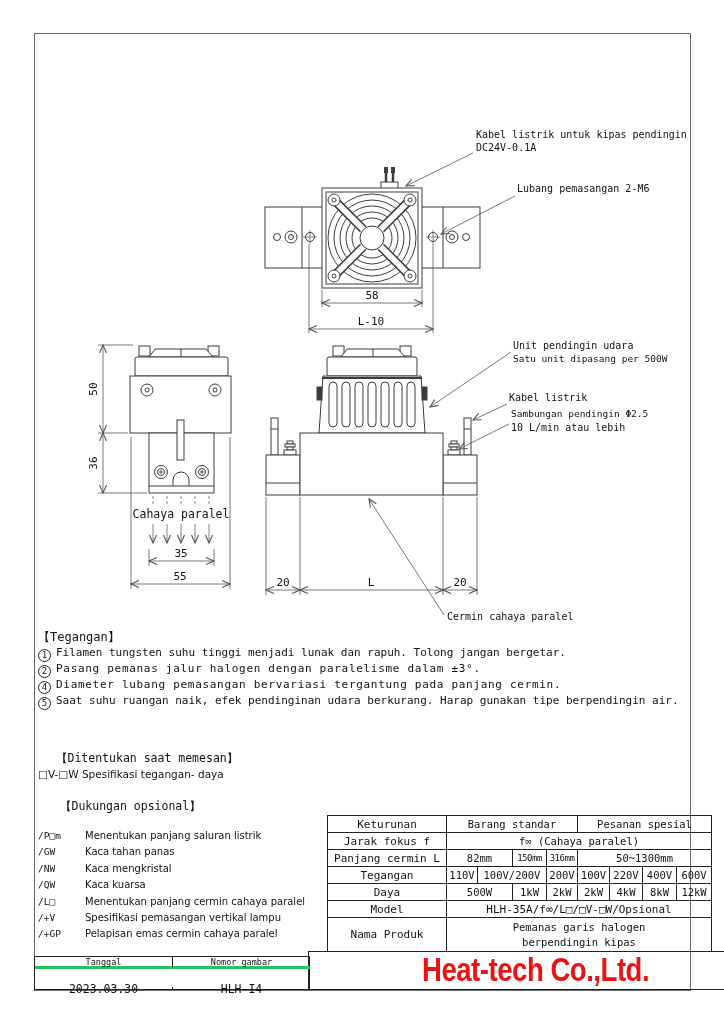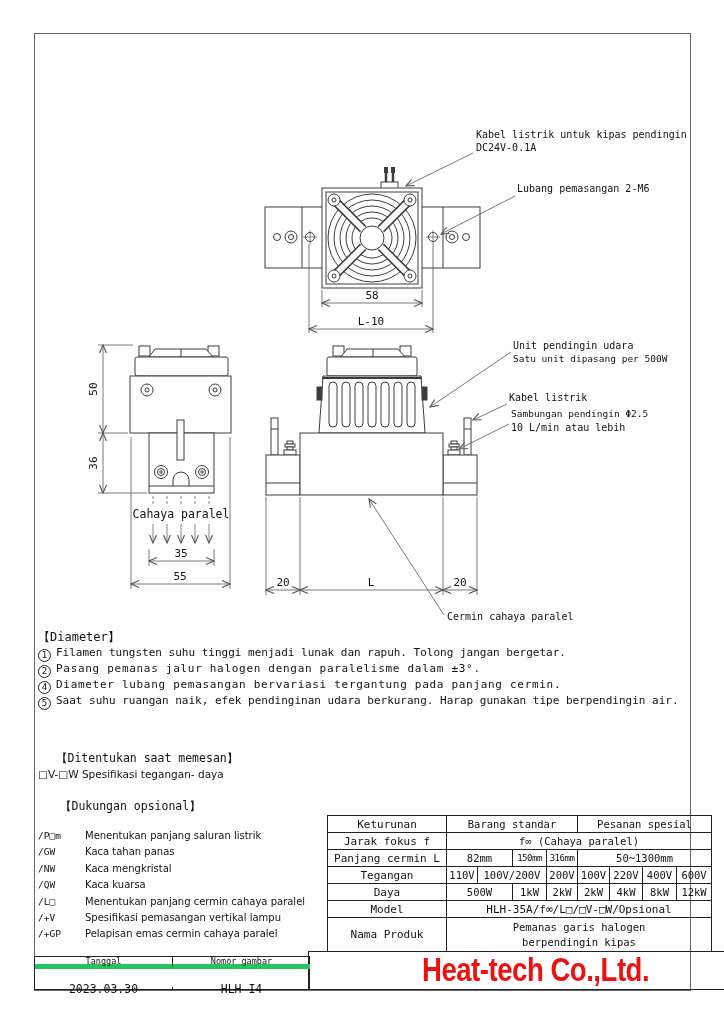--- a/index.html
+++ b/index.html
@@ -44,21 +44,21 @@
 
   .logobox{position:absolute;left:308px;top:951px;width:455px;height:39px;border:1px solid #222;
            box-sizing:border-box;display:flex;align-items:center;justify-content:center;}
   .logo{font-family:"Liberation Sans",sans-serif;font-weight:700;font-size:29px;color:#ee1111;
         transform:scale(0.95,1.12);letter-spacing:-0.5px;white-space:nowrap;}
 
   .tblock{position:absolute;left:34px;top:956px;width:276px;height:34px;box-sizing:border-box;
           border:1px solid #222;display:grid;grid-template-columns:138px 137px;
           grid-template-rows:12px 21px;}
   .tb-cell{box-sizing:border-box;display:flex;align-items:center;justify-content:center;
-           border-right:1px solid #222;border-bottom:5px solid #22c55e;}
+           border-right:1px solid #222;border-bottom:3px solid #22c55e;}
   .tb-cell:nth-child(2n){border-right:none;}
   .tb-v{border-bottom:none;margin-top:18px;}
   .tb-h{font-size:8.5px;}
   .tb-v{font-size:11.5px;}
 </style>
 </head>
 <body>
 
 <div class="frame"></div>
 
@@ -249,21 +249,21 @@
   </g>
   <text class="captxt" x="513" y="349">Unit pendingin udara</text>
   <text class="captxt2" x="513" y="362">Satu unit dipasang per 500W</text>
   <text class="captxt" x="509" y="401">Kabel listrik</text>
   <text class="captxt2" x="511" y="417">Sambungan pendingin Φ2.5</text>
   <text class="captxt" x="511" y="431">10 L/min atau lebih</text>
   <text class="captxt" x="447" y="620">Cermin cahaya paralel</text>
 </svg>
 
 <div class="notes">
-  <div class="notes-title">【Diameter】</div>
+  <div class="notes-title">【Tegangan】</div>
   <div class="note-line">
     <span class="cnum">1</span><span class="ntext">Filamen tungsten suhu tinggi menjadi lunak dan rapuh. Tolong jangan bergetar.</span>
   </div>
   <div class="note-line wide">
     <span class="cnum">2</span><span class="ntext">Pasang pemanas jalur halogen dengan paralelisme dalam ±3°.</span>
   </div>
   <div class="note-line wide">
     <span class="cnum">4</span><span class="ntext">Diameter lubang pemasangan bervariasi tergantung pada panjang cermin.</span>
   </div>
   <div class="note-line">

